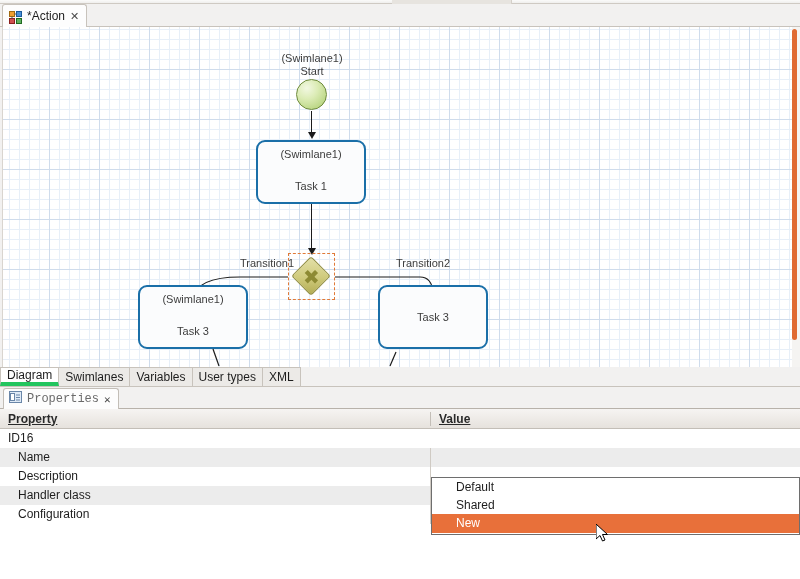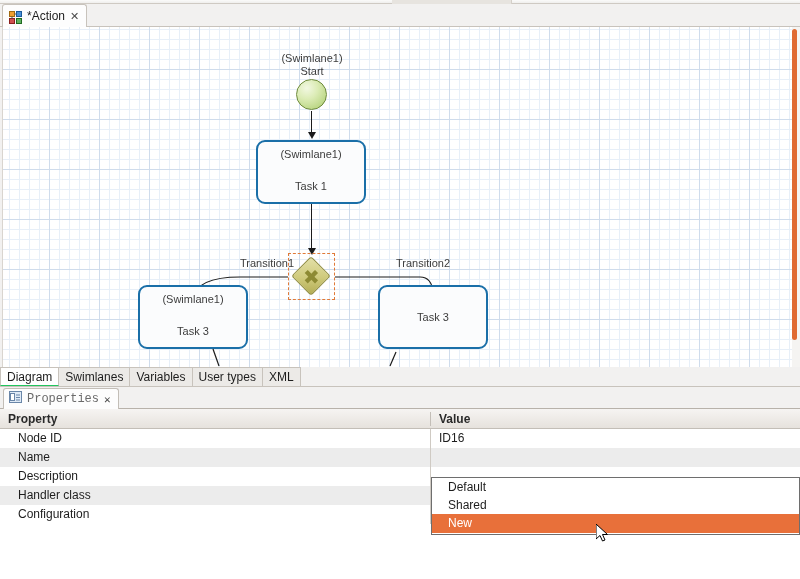--- a/index.html
+++ b/index.html
@@ -134,21 +134,21 @@
     display: flex; align-items: stretch;
   }
   .ltab {
     display: flex; align-items: center; padding: 0 6px;
     font-size: 12px; color: #1d1d1d;
     background: #eceae7;
     border-right: 1px solid #c8c3bc;
     border-top: 1px solid #c8c3bc;
   }
   .ltab:first-child { border-left: 1px solid #c8c3bc; }
-  .ltab.active { background: #ffffff; border-bottom: 1px solid #22c55e; text-align: center; }
+  .ltab.active { background: #ffffff; border-bottom: 4px solid #22c55e; text-align: center; }
 
   
   .propview {
     position: absolute; left: 0; top: 388px; width: 800px; height: 191px;
     background: #f2f1f0;
   }
   .pv-tabrow {
     position: absolute; left: 0; top: 0; width: 800px; height: 21px;
     border-bottom: 1px solid #b8b2aa;
     background: #f2f1f0;
@@ -165,41 +165,41 @@
   .pv-tab-close { font-size: 11px; color: #4a4a4a; }
 
   .table {
     position: absolute; left: 0; top: 21px; width: 800px; height: 170px;
     background: #ffffff; overflow: hidden;
   }
   .thead {
     display: flex; height: 20px; align-items: center;
     background: linear-gradient(#f6f4f2, #e6e2dd);
     border-bottom: 1px solid #c3beb7;
-    font-size: 12px; font-weight: bold; color: #2a2a2a;
+    font-size: 12px; font-weight: bold; color: #2a2a2a; text-decoration: underline;
   }
   .th-prop { width: 431px; padding-left: 8px; border-right: 1px solid #c3beb7; }
   .th-val  { flex: 1; padding-left: 8px; }
 
   .trow { display: flex; height: 19px; align-items: center; font-size: 12px; color: #1d1d1d; }
   .trow.odd  { background: #ffffff; }
   .trow.even { background: #ececec; }
   .td-prop { width: 431px; padding-left: 18px; border-right: 1px solid #cfcac3; height:19px; line-height:19px; }
   .td-val  { flex: 1; padding-left: 8px; height:19px; line-height:19px; }
 
   
   .dropdown {
     position: absolute; left: 431px; top: 477px; width: 369px; height: 58px;
     background: #ffffff;
     border: 1px solid #6e6e6e;
     z-index: 40;
   }
   .dd-item {
     height: 18px; line-height: 18px; font-size: 12px;
-    color: #1d1d1d; padding-left: 16px;
+    color: #1d1d1d; padding-left: 24px;
   }
   .dd-item.sel { background: #e8703a; color: #ffffff; height: 19px; line-height: 19px; }
 
   .cursor { position: absolute; left: 596px; top: 524px; z-index: 60; }
 </style>
 </head>
 <body>
 
 <div id="app">
 
@@ -317,21 +317,20 @@
       </div>
     </div>
 
     <div class="table">
       <div class="thead">
         <div class="th-prop">Property</div>
         <div class="th-val">Value</div>
       </div>
 
       <div class="trow odd">
-        <div class="td-prop">Node ID</div>
         <div class="td-val">ID16</div>
       </div>
       <div class="trow even">
         <div class="td-prop">Name</div>
       </div>
       <div class="trow odd">
         <div class="td-prop">Description</div>
         <div class="td-val"></div>
       </div>
       <div class="trow even">

